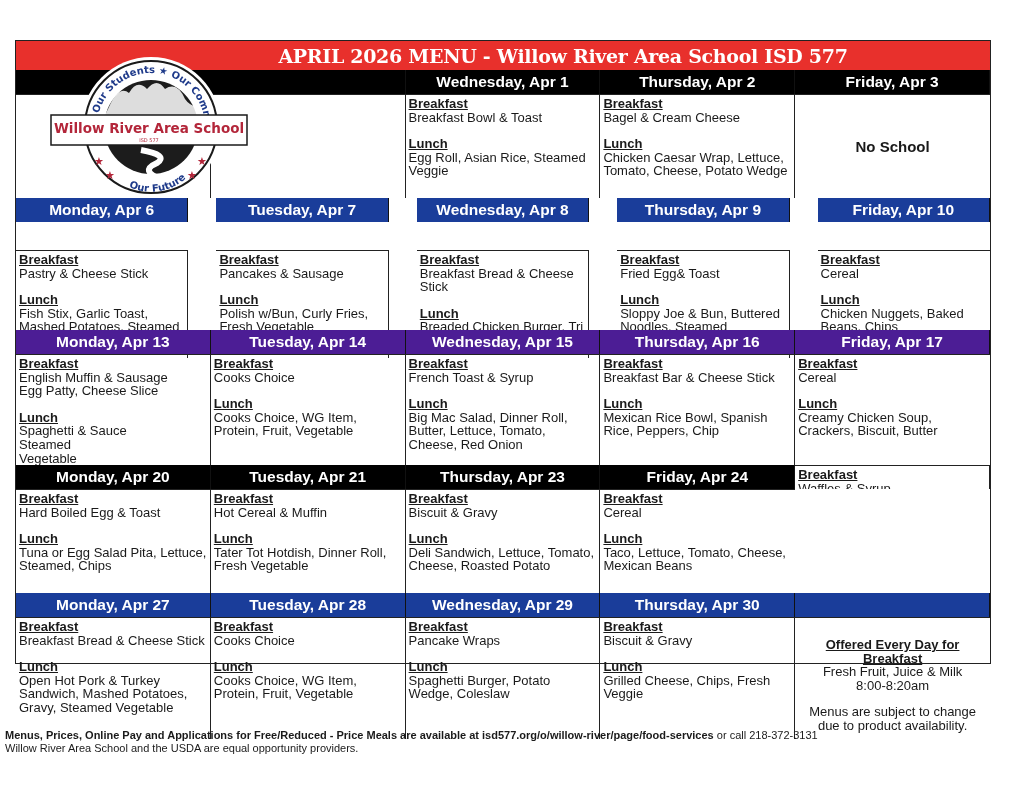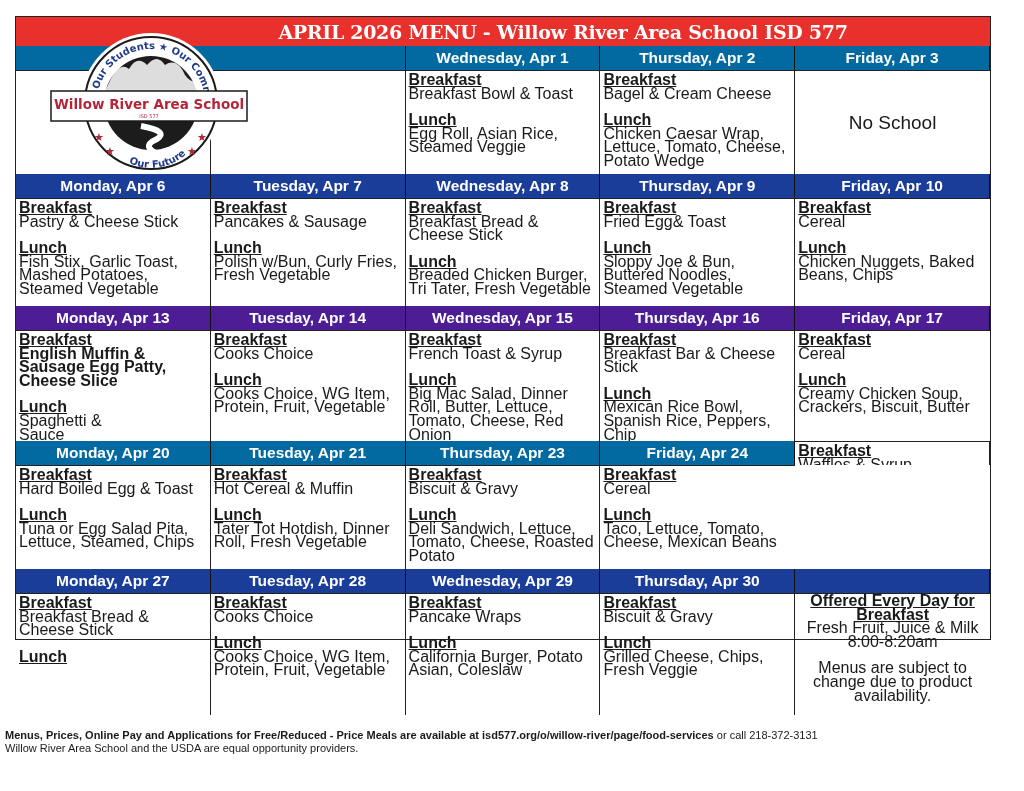--- a/index.html
+++ b/index.html
@@ -1,38 +1,38 @@
 <!DOCTYPE html>
 <html><head>
 <meta charset="utf-8">
 <style>
   * { box-sizing: border-box; margin: 0; padding: 0; }
   html, body { width: 1024px; height: 791px; background: #ffffff; overflow: hidden; }
   body { font-family: "Liberation Sans", "DejaVu Sans", sans-serif; color: #1a1a1a; position: relative; }
 
-  #sheet { position: absolute; left: 15px; top: 16px; width: 976px; height: 624px; border: 1.5px solid #222; }
+  #sheet { position: absolute; left: 15px; top: 40px; width: 976px; height: 624px; border: 1.5px solid #222; }
 
   .title-bar { position: absolute; left: 0; top: 0; width: 100%; height: 29px; background: #e8302c;
     color: #fff; font-family: "DejaVu Serif", "Liberation Serif", serif; font-weight: bold; font-size: 19px;
     display: flex; align-items: center; justify-content: center; padding-left: 120px; letter-spacing: -0.3px; }
 
   .week { position: absolute; left: 0; width: 100%; display: grid; grid-template-columns: repeat(5, 1fr); }
   .hdr { height: 24px; color: #fff; font-weight: bold; font-size: 15.5px; display: flex; align-items: center; justify-content: center;
     border-right: 1px solid #111; }
   .hdr:last-child { border-right: none; }
-  .hdr.dark { background: #0369a1; }
+  .hdr.dark { background: #000000; }
   .hdr.blue { background: #1a3d9a; }
   .hdr.red { background: #4c1d95; }
 
-  .cell { border-right: 1.5px solid #222; border-top: 1px solid #222; padding: 2px 3px; font-size: 16px; line-height: 13.6px; overflow: hidden; }
+  .cell { border-right: 1.5px solid #222; border-top: 1px solid #222; padding: 2px 3px; font-size: 13px; line-height: 13.6px; overflow: hidden; }
   .cell:last-child { border-right: none; }
   .lbl { font-weight: bold; text-decoration: underline; display: block; }
   .gap { height: 13px; }
-  .center { display: flex; align-items: center; justify-content: center; font-weight: normal; font-size: 19px; }
-  .note { text-align: center; padding-top: 0; }
+  .center { display: flex; align-items: center; justify-content: center; font-weight: bold; font-size: 15px; }
+  .note { text-align: center; padding-top: 20px; }
 
   .logo { position: absolute; left: 33px; top: 14px; width: 200px; height: 150px; z-index: 5; }
 
   .footer { position: absolute; left: 5px; top: 729px; font-size: 11px; line-height: 13px; }
   .footer b { font-weight: bold; }
 </style>
 </head>
 <body>
 
 <div id="sheet">
@@ -57,21 +57,21 @@
     <div class="cell">
       <span class="lbl">Breakfast</span>
       <div>Bagel &amp; Cream Cheese</div>
       <div class="gap"></div>
       <span class="lbl">Lunch</span>
       <div>Chicken Caesar Wrap, Lettuce, Tomato, Cheese, Potato Wedge</div>
     </div>
     <div class="cell center">No School</div>
   </div>
 
-  <div class="week" style="top:157px; grid-template-rows:24px 108px;">
+  <div class="week" style="top:157px; grid-template-rows:24px 108px;gap:28px;">
     <div class="hdr blue">Monday, Apr 6</div>
     <div class="hdr blue">Tuesday, Apr 7</div>
     <div class="hdr blue">Wednesday, Apr 8</div>
     <div class="hdr blue">Thursday, Apr 9</div>
     <div class="hdr blue">Friday, Apr 10</div>
     <div class="cell">
         <span class="lbl">Breakfast</span>
         <div>Pastry &amp; Cheese Stick</div>
         <div class="gap"></div>
         <span class="lbl">Lunch</span>
@@ -108,21 +108,21 @@
   </div>
 
   <div class="week" style="top:289px; grid-template-rows:24px 111px;">
     <div class="hdr red">Monday, Apr 13</div>
     <div class="hdr red">Tuesday, Apr 14</div>
     <div class="hdr red">Wednesday, Apr 15</div>
     <div class="hdr red">Thursday, Apr 16</div>
     <div class="hdr red">Friday, Apr 17</div>
     <div class="cell">
         <span class="lbl">Breakfast</span>
-        <div style="width:150px;font-weight:bold;">English Muffin &amp; Sausage Egg Patty, Cheese Slice</div>
+        <div style="width:150px;">English Muffin &amp; Sausage Egg Patty, Cheese Slice</div>
         <div class="gap"></div>
         <span class="lbl">Lunch</span>
         <div style="width:110px;">Spaghetti &amp; Sauce Steamed Vegetable</div>
       </div>
     <div class="cell">
         <span class="lbl">Breakfast</span>
         <div>Cooks Choice</div>
         <div class="gap"></div>
         <span class="lbl">Lunch</span>
         <div>Cooks Choice, WG Item, Protein, Fruit, Vegetable</div>
@@ -196,34 +196,35 @@
     <div class="hdr blue">Monday, Apr 27</div>
     <div class="hdr blue">Tuesday, Apr 28</div>
     <div class="hdr blue">Wednesday, Apr 29</div>
     <div class="hdr blue">Thursday, Apr 30</div>
     <div class="hdr blue"></div>
     <div class="cell">
         <span class="lbl">Breakfast</span>
         <div>Breakfast Bread &amp; Cheese Stick</div>
         <div class="gap"></div>
         <span class="lbl">Lunch</span>
+        <div>Open Hot Pork &amp; Turkey Sandwich, Mashed Potatoes, Gravy, Steamed Vegetable</div>
       </div>
     <div class="cell">
         <span class="lbl">Breakfast</span>
         <div>Cooks Choice</div>
         <div class="gap"></div>
         <span class="lbl">Lunch</span>
         <div>Cooks Choice, WG Item, Protein, Fruit, Vegetable</div>
       </div>
     <div class="cell">
         <span class="lbl">Breakfast</span>
         <div>Pancake Wraps</div>
         <div class="gap"></div>
         <span class="lbl">Lunch</span>
-        <div>California Burger, Potato Asian, Coleslaw</div>
+        <div>Spaghetti Burger, Potato Wedge, Coleslaw</div>
       </div>
     <div class="cell">
         <span class="lbl">Breakfast</span>
         <div>Biscuit &amp; Gravy</div>
         <div class="gap"></div>
         <span class="lbl">Lunch</span>
         <div>Grilled Cheese, Chips, Fresh Veggie</div>
       </div>
     <div class="cell note">
       <span class="lbl">Offered Every Day for Breakfast</span>

